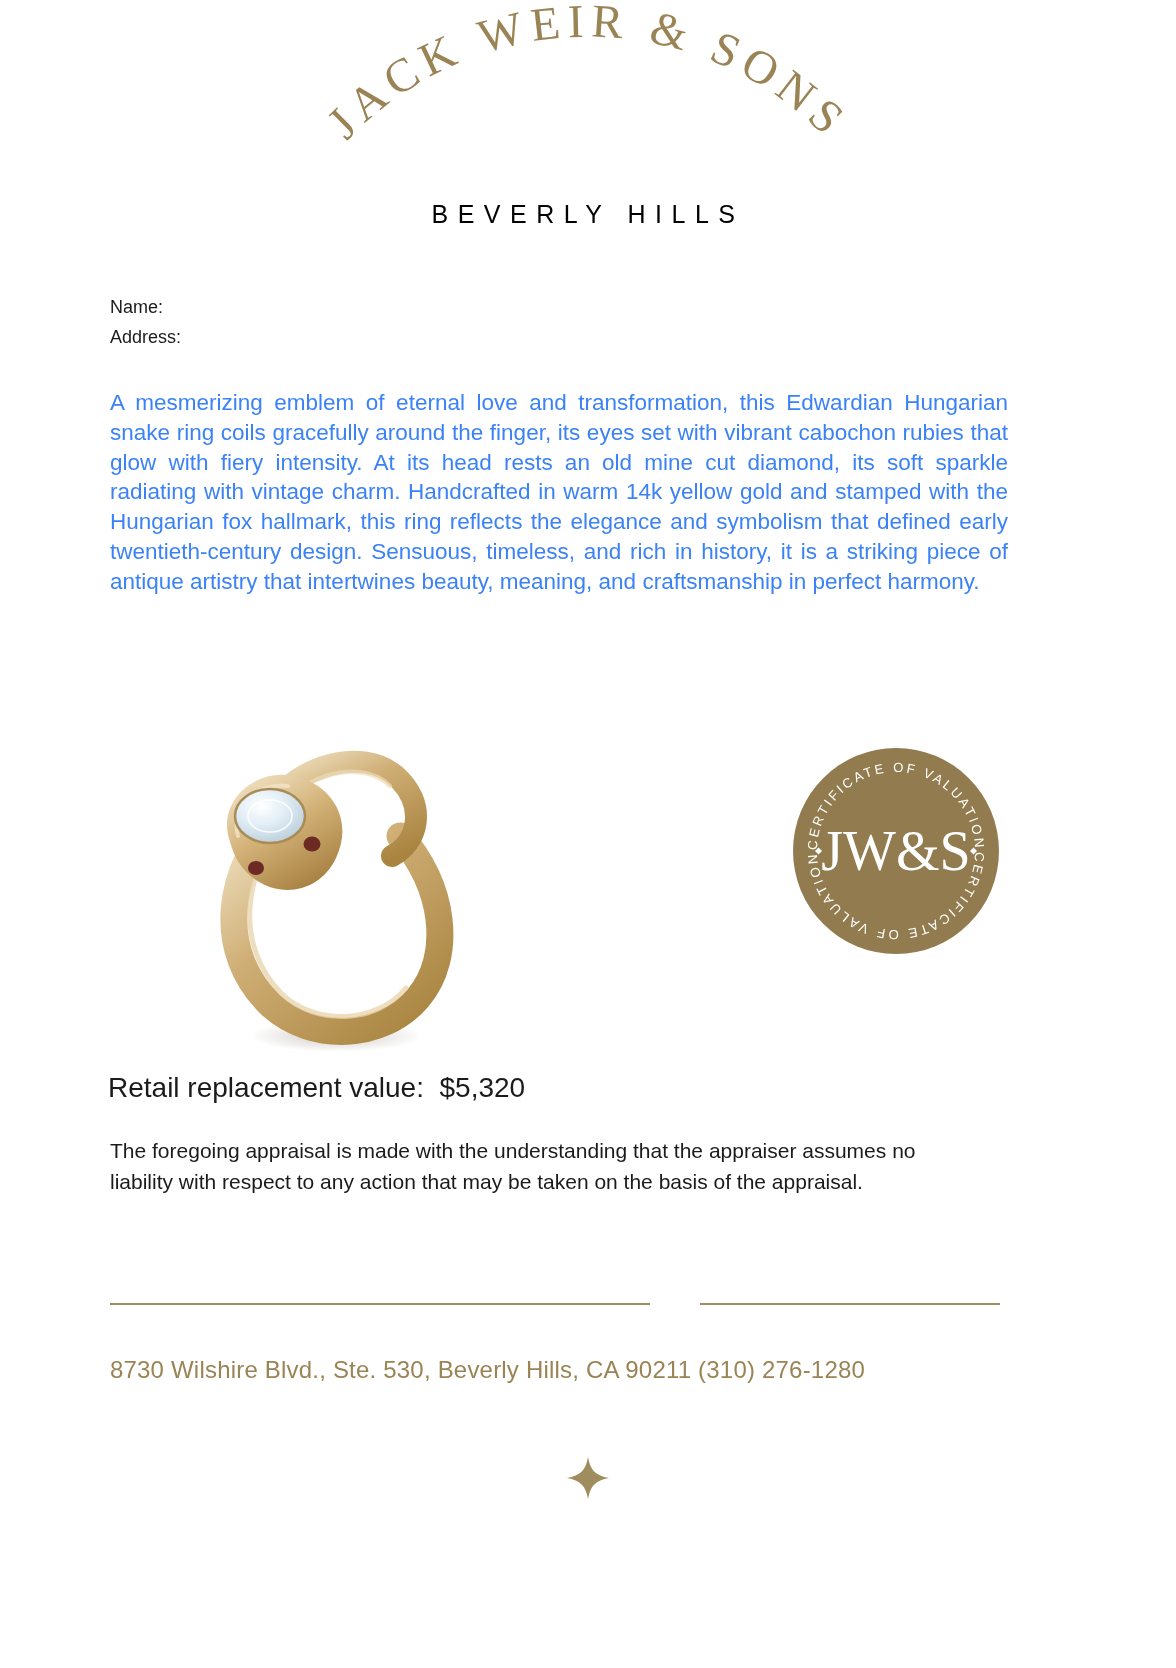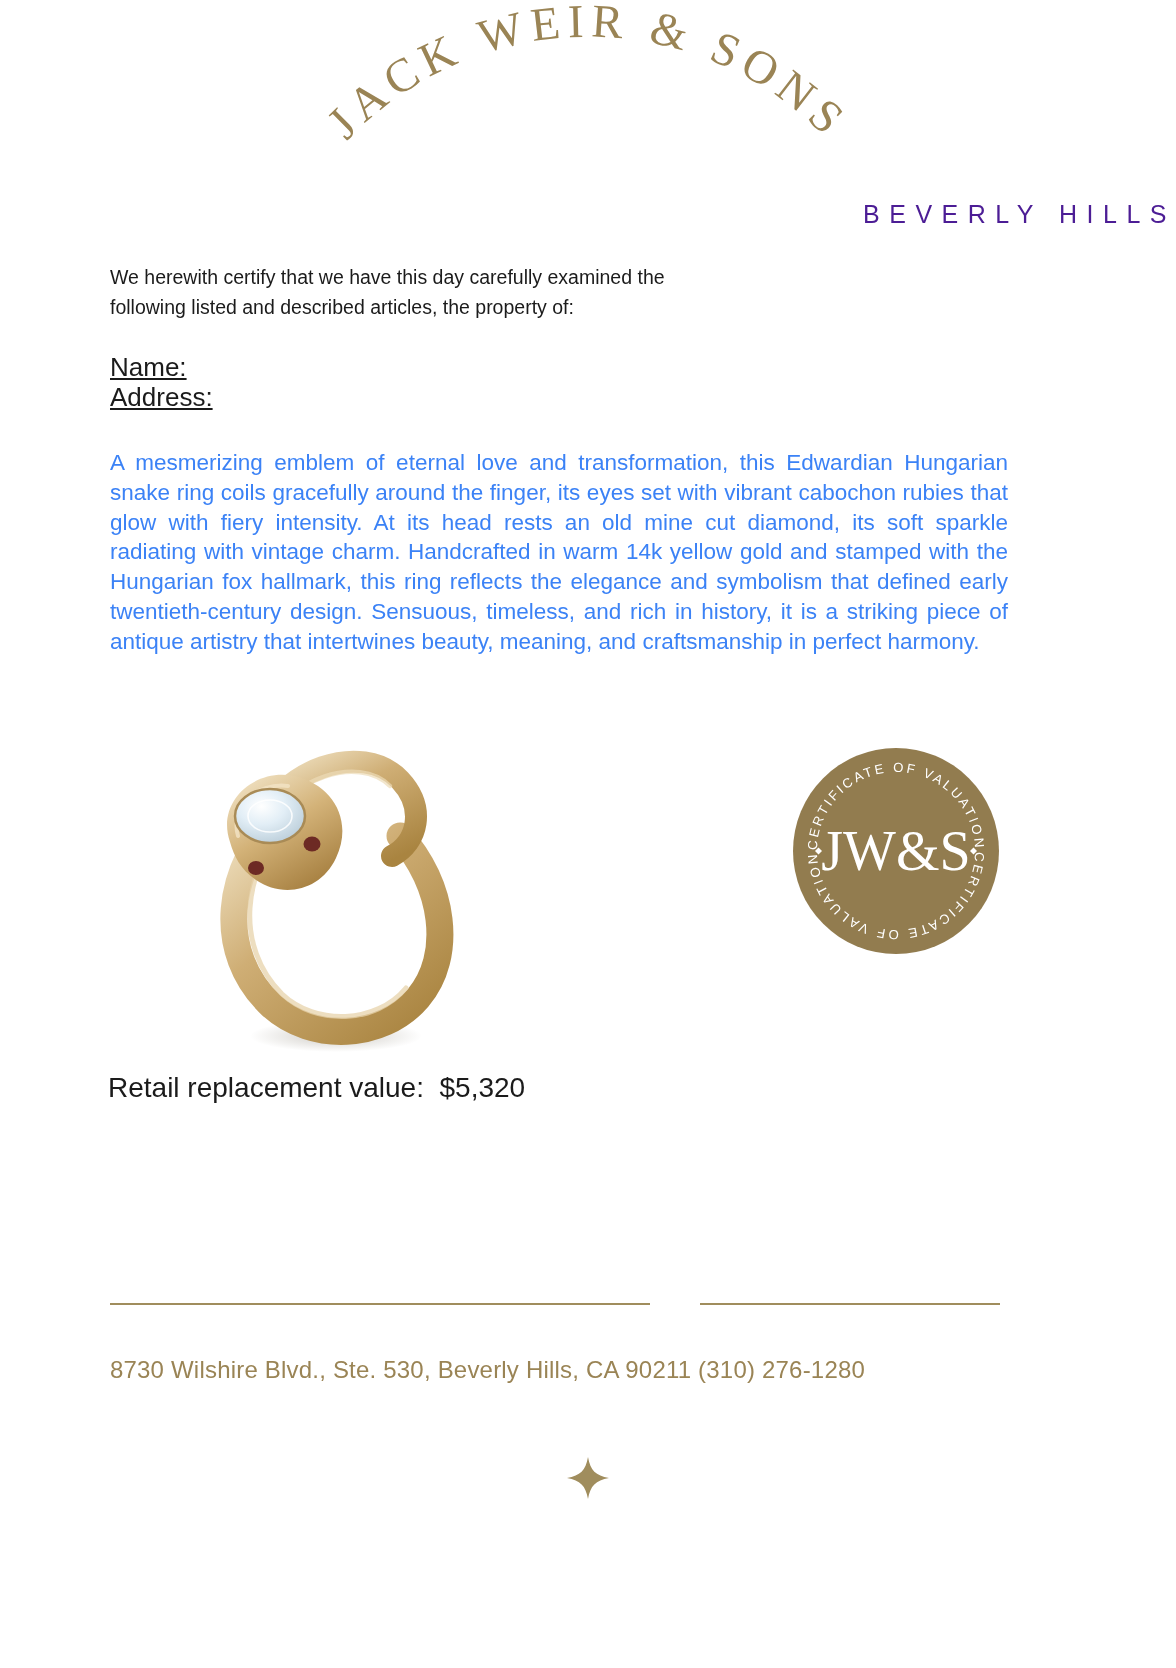--- a/index.html
+++ b/index.html
@@ -44,47 +44,46 @@
     font-size: 47px;
     fill: #9a8455;
     letter-spacing: 7px;
   }
 
   .beverly {
     position: absolute;
     top: 122px;
     left: 0;
     width: 1176px;
-    text-align: right;
+    text-align: center;
     font-family: "Liberation Sans", sans-serif;
     font-size: 25px;
     letter-spacing: 9.5px;
-    color: #4c1d95;
+    color: #000000;
   }
 
   
   .content {
     position: absolute;
     left: 110px;
     top: 262px;
     width: 898px;
   }
 
   .intro {
     font-size: 19.5px;
     line-height: 30px;
     color: #1b1b1b;
   }
 
   .fields {
     margin-top: 30px;
-    font-size: 26px;
+    font-size: 18px;
     line-height: 30px;
     color: #1b1b1b;
-    text-decoration: underline;
   }
 
   .description {
     margin-top: 36px;
     font-size: 22.5px;
     line-height: 29.8px;
     text-align: justify;
     color: #3b82f6;
   }
 
@@ -186,24 +185,20 @@
         <path id="brandArc" d="M 18,135 A 330,330 0 0 1 602,135" fill="none"></path>
       </defs>
       <text class="arc-text">
         <textPath href="#brandArc" startOffset="50%" text-anchor="middle">JACK WEIR &amp; SONS</textPath>
       </text>
     </svg>
     <div class="beverly">BEVERLY HILLS</div>
   </div>
 
   <div class="content">
-    <div class="intro">
-      <div>We herewith certify that we have this day carefully examined the</div>
-      <div>following listed and described articles, the property of:</div>
-    </div>
 
     <div class="fields">
       <div>Name:</div>
       <div>Address:</div>
     </div>
 
     <div class="description">A mesmerizing emblem of eternal love and transformation, this Edwardian Hungarian snake ring coils gracefully around the finger, its eyes set with vibrant cabochon rubies that glow with fiery intensity. At its head rests an old mine cut diamond, its soft sparkle radiating with vintage charm. Handcrafted in warm 14k yellow gold and stamped with the Hungarian fox hallmark, this ring reflects the elegance and symbolism that defined early twentieth-century design. Sensuous, timeless, and rich in history, it is a striking piece of antique artistry that intertwines beauty, meaning, and craftsmanship in perfect harmony.</div>
   </div>
 
   <div class="ring-figure">
@@ -276,20 +271,21 @@
 
       <path d="M 22,103 L 25.5,99.5 L 29,103 L 25.5,106.5 Z" fill="#ffffff"></path>
       <path d="M 177,103 L 180.5,99.5 L 184,103 L 180.5,106.5 Z" fill="#ffffff"></path>
 
       <text class="seal-monogram" x="103" y="122" text-anchor="middle">JW&amp;S</text>
     </svg>
   </div>
 
   <div class="value-line">Retail replacement value:  $5,320</div>
 
+  <div class="disclaimer">The foregoing appraisal is made with the understanding that the appraiser assumes no liability with respect to any action that may be taken on the basis of the appraisal.</div>
 
   <div class="rule rule-left"></div>
   <div class="rule rule-right"></div>
 
   <div class="footer-address">8730 Wilshire Blvd., Ste. 530, Beverly Hills, CA 90211 (310) 276-1280</div>
 
   <div class="star-mark">
     <svg class="star-svg" width="46" height="46" viewBox="0 0 46 46">
       <path d="M 23,2 C 25.5,15.5 30.5,20.5 44,23 C 30.5,25.5 25.5,30.5 23,44
                C 20.5,30.5 15.5,25.5 2,23 C 15.5,20.5 20.5,15.5 23,2 Z" fill="#a08d5d"></path>

